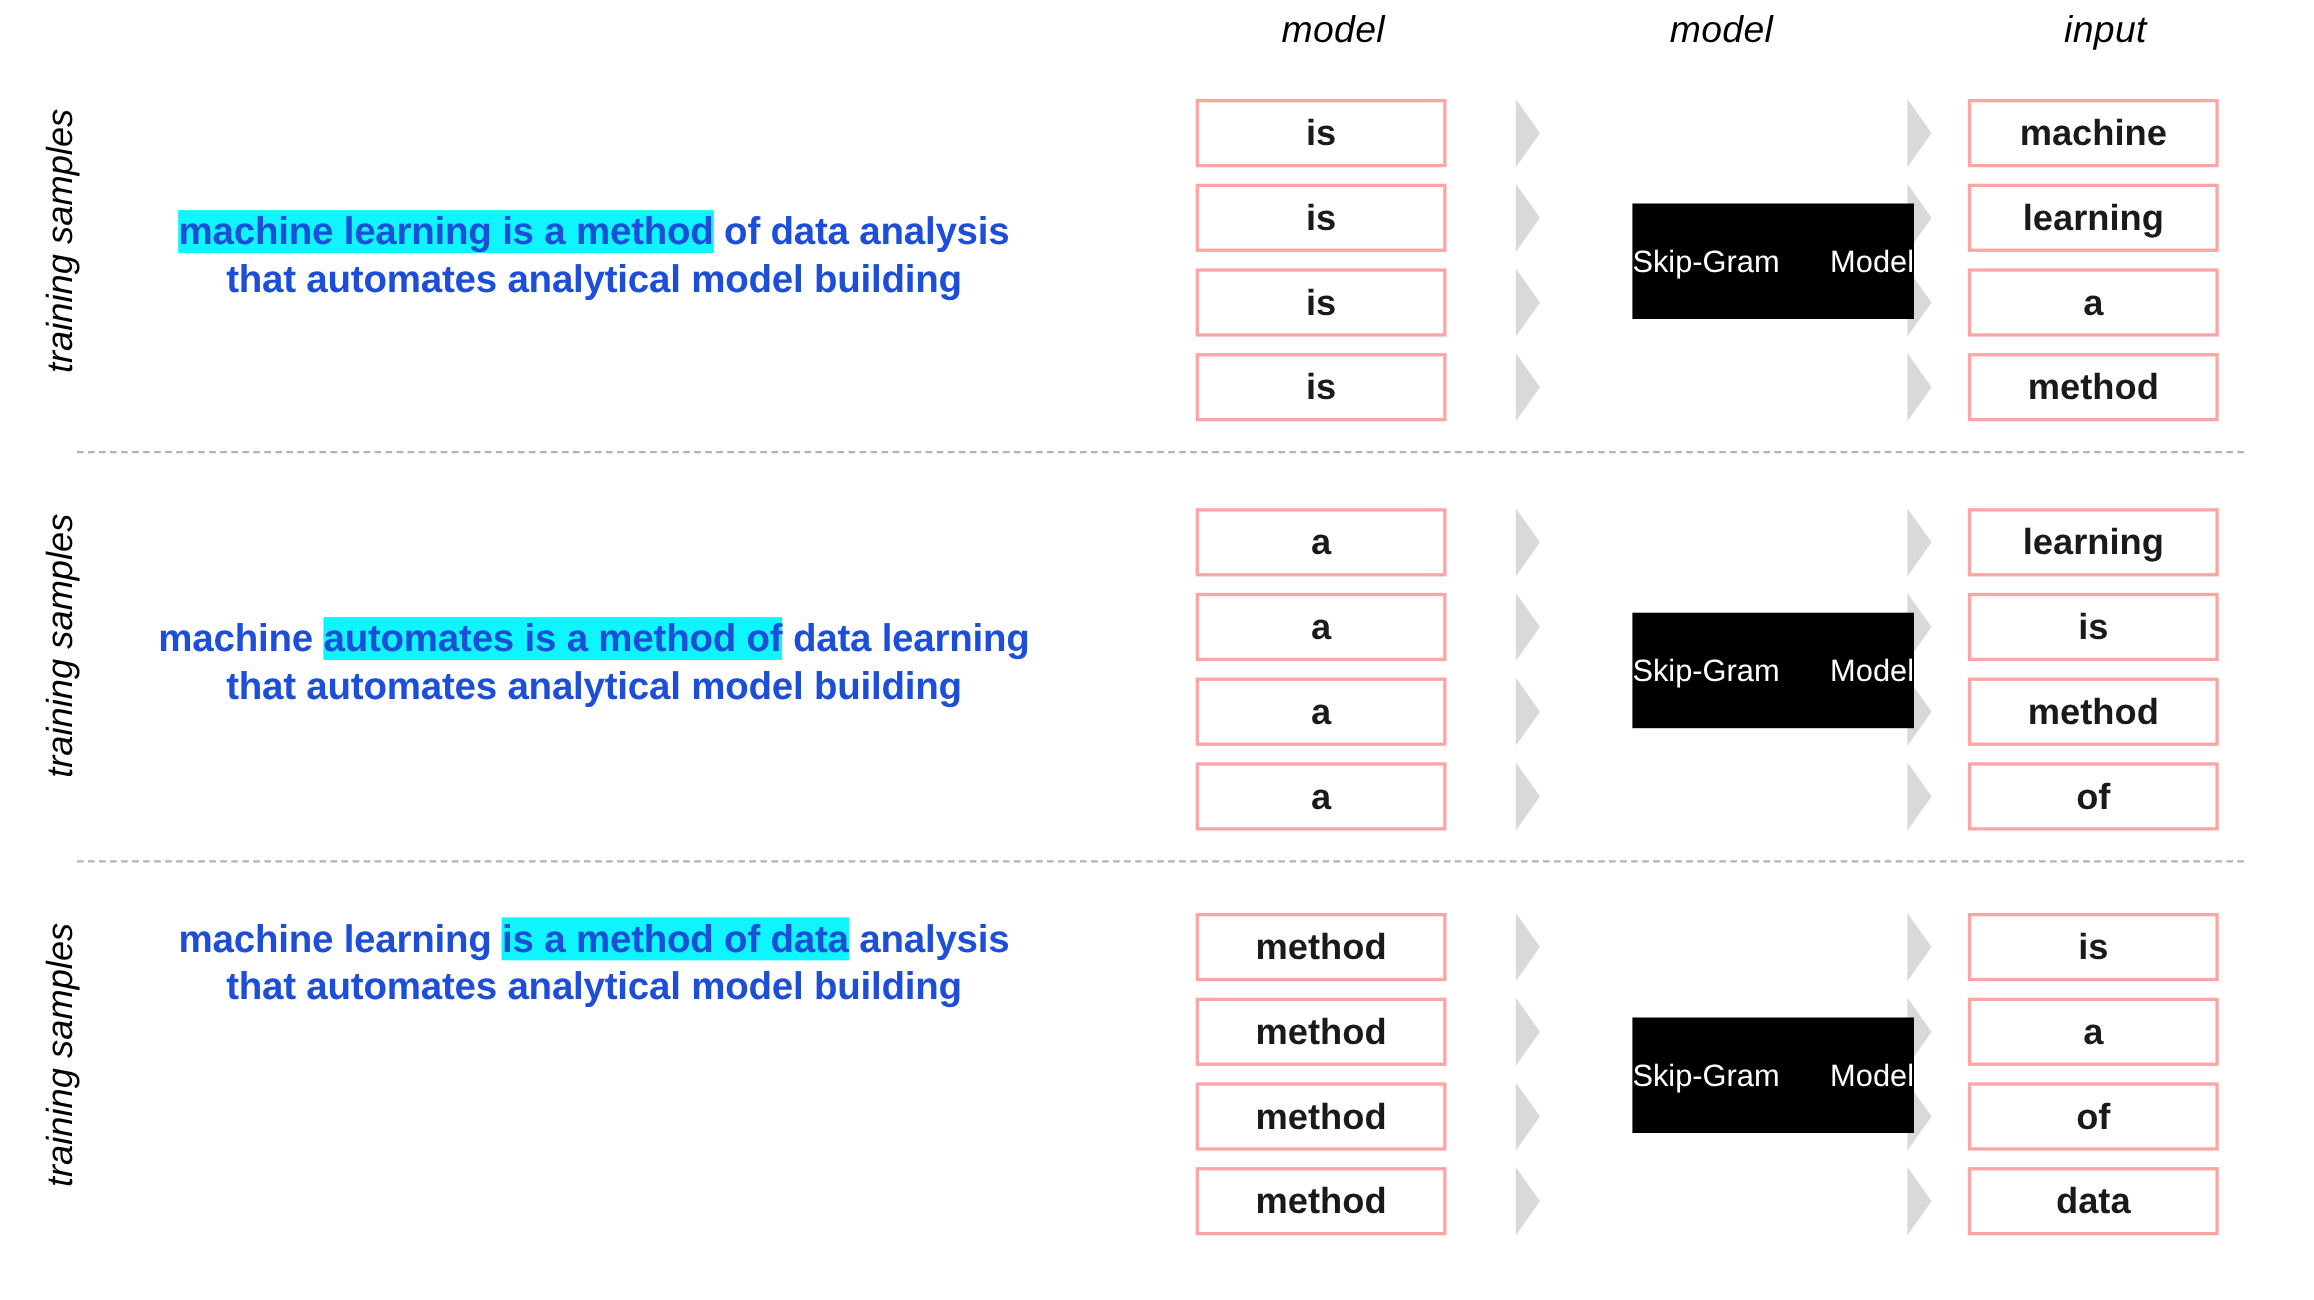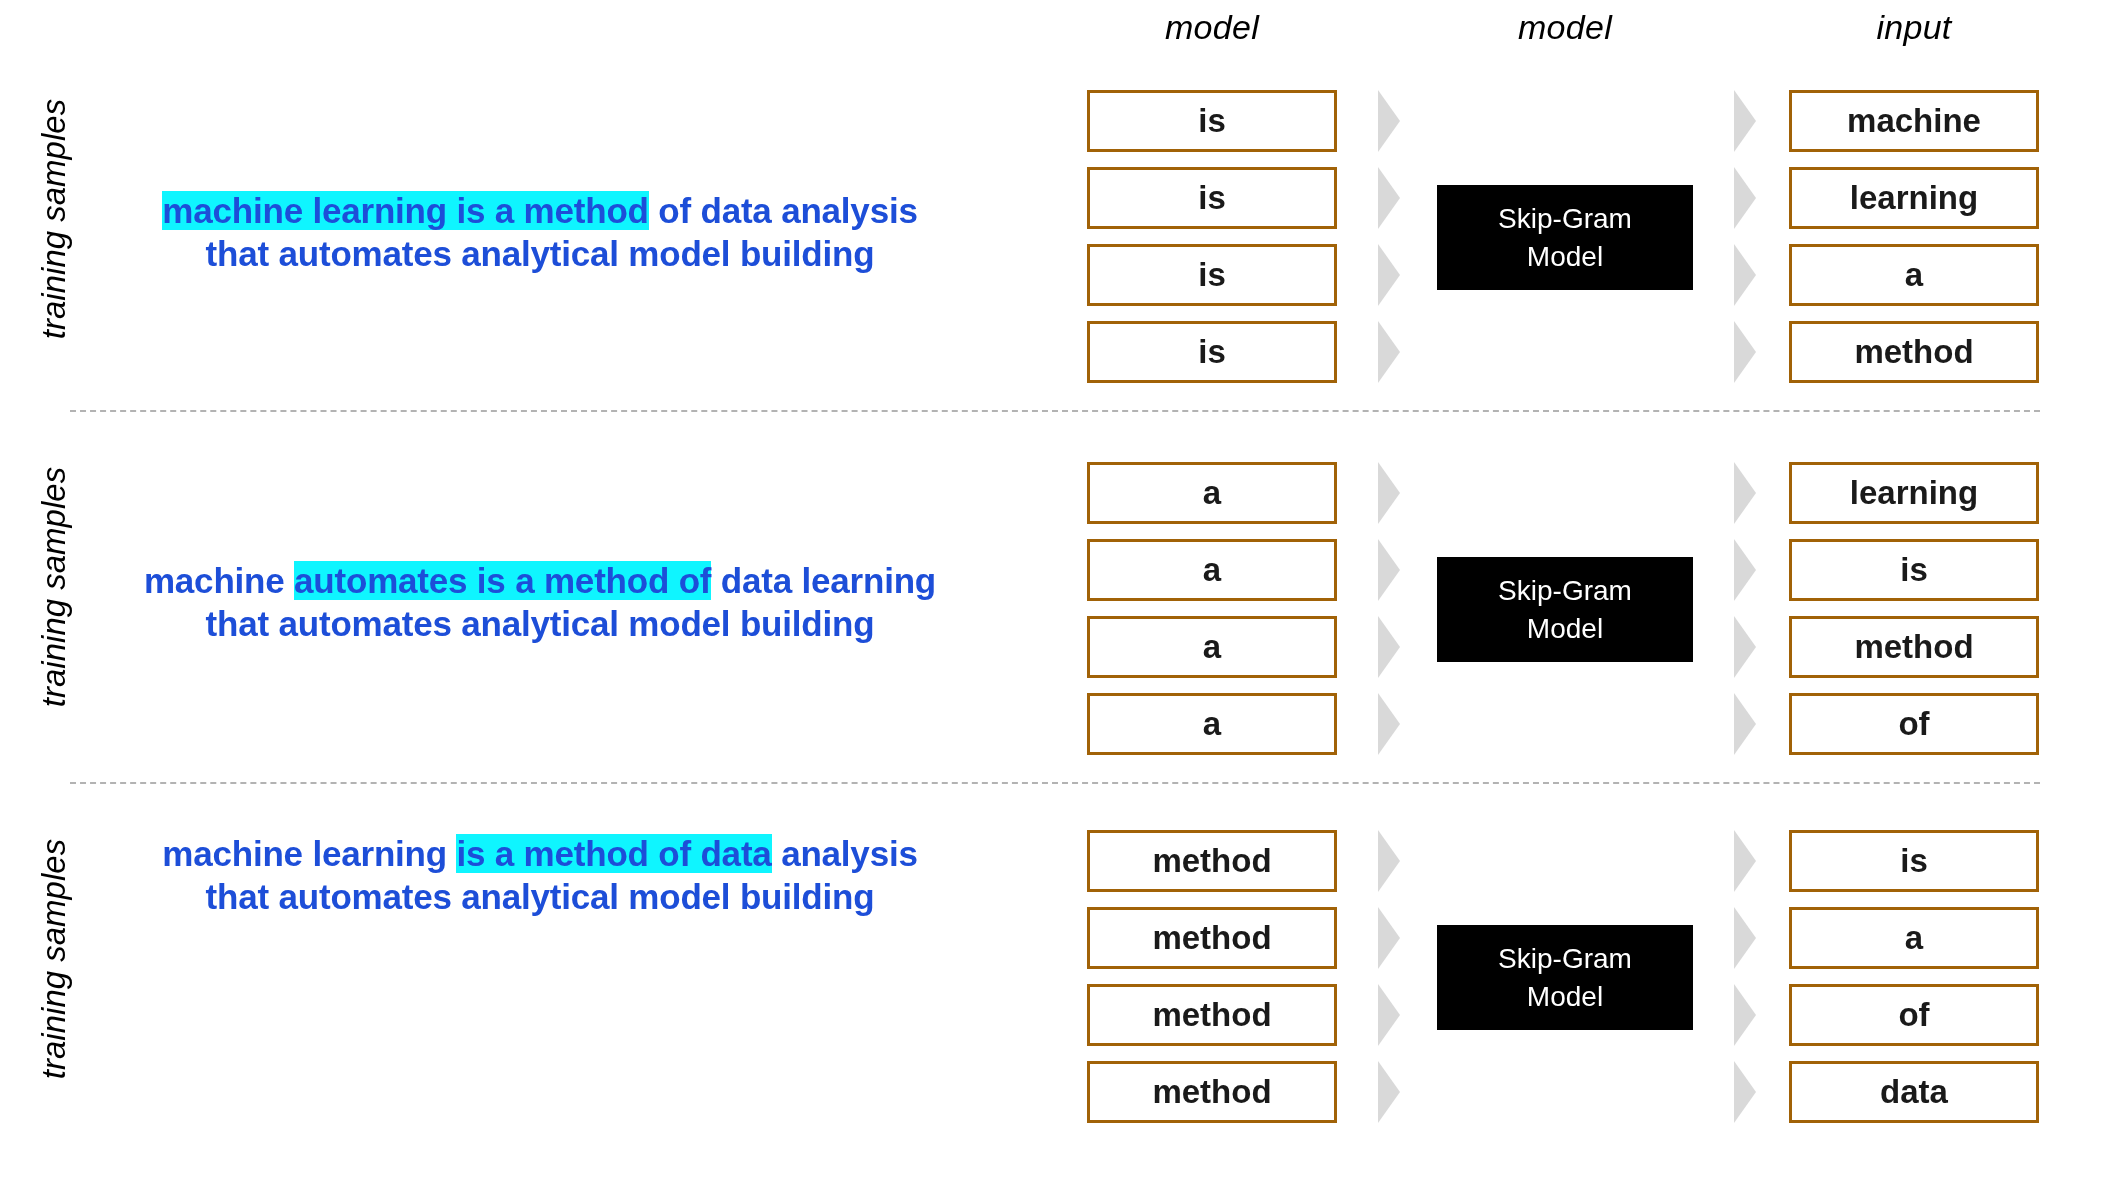--- a/index.html
+++ b/index.html
@@ -65,47 +65,47 @@
     position: absolute;
     left: 70px;
     width: 1970px;
     height: 0;
     border-top: 2px dashed #b3b3b3;
   }
 
   
   .wbox {
     position: absolute;
-    width: 250px;
+    width: 228px;
     height: 62px;
     box-sizing: border-box;
-    border: 3px solid #a16207;
+    border: 3px solid #fca5a5;
     background: #ffffff;
     display: flex;
     align-items: center;
     justify-content: center;
     font-size: 33px;
     font-weight: 700;
     color: #1a1a1a;
   }
   .wbox.in  { left: 1087px; }
   .wbox.out { left: 1789px; }
 
   
   .mbox {
     position: absolute;
-    left: 1437px;
+    left: 1484px;
     width: 256px;
     height: 105px;
     background: #000000;
     color: #ffffff;
     display: flex;
-    flex-direction: column;
+    flex-direction: row;
     align-items: center;
-    justify-content: center;
+    justify-content: space-between;
     font-size: 28px;
     font-weight: 400;
     line-height: 1.35;
   }
 
   
   .chev {
     position: absolute;
     width: 0;
     height: 0;

